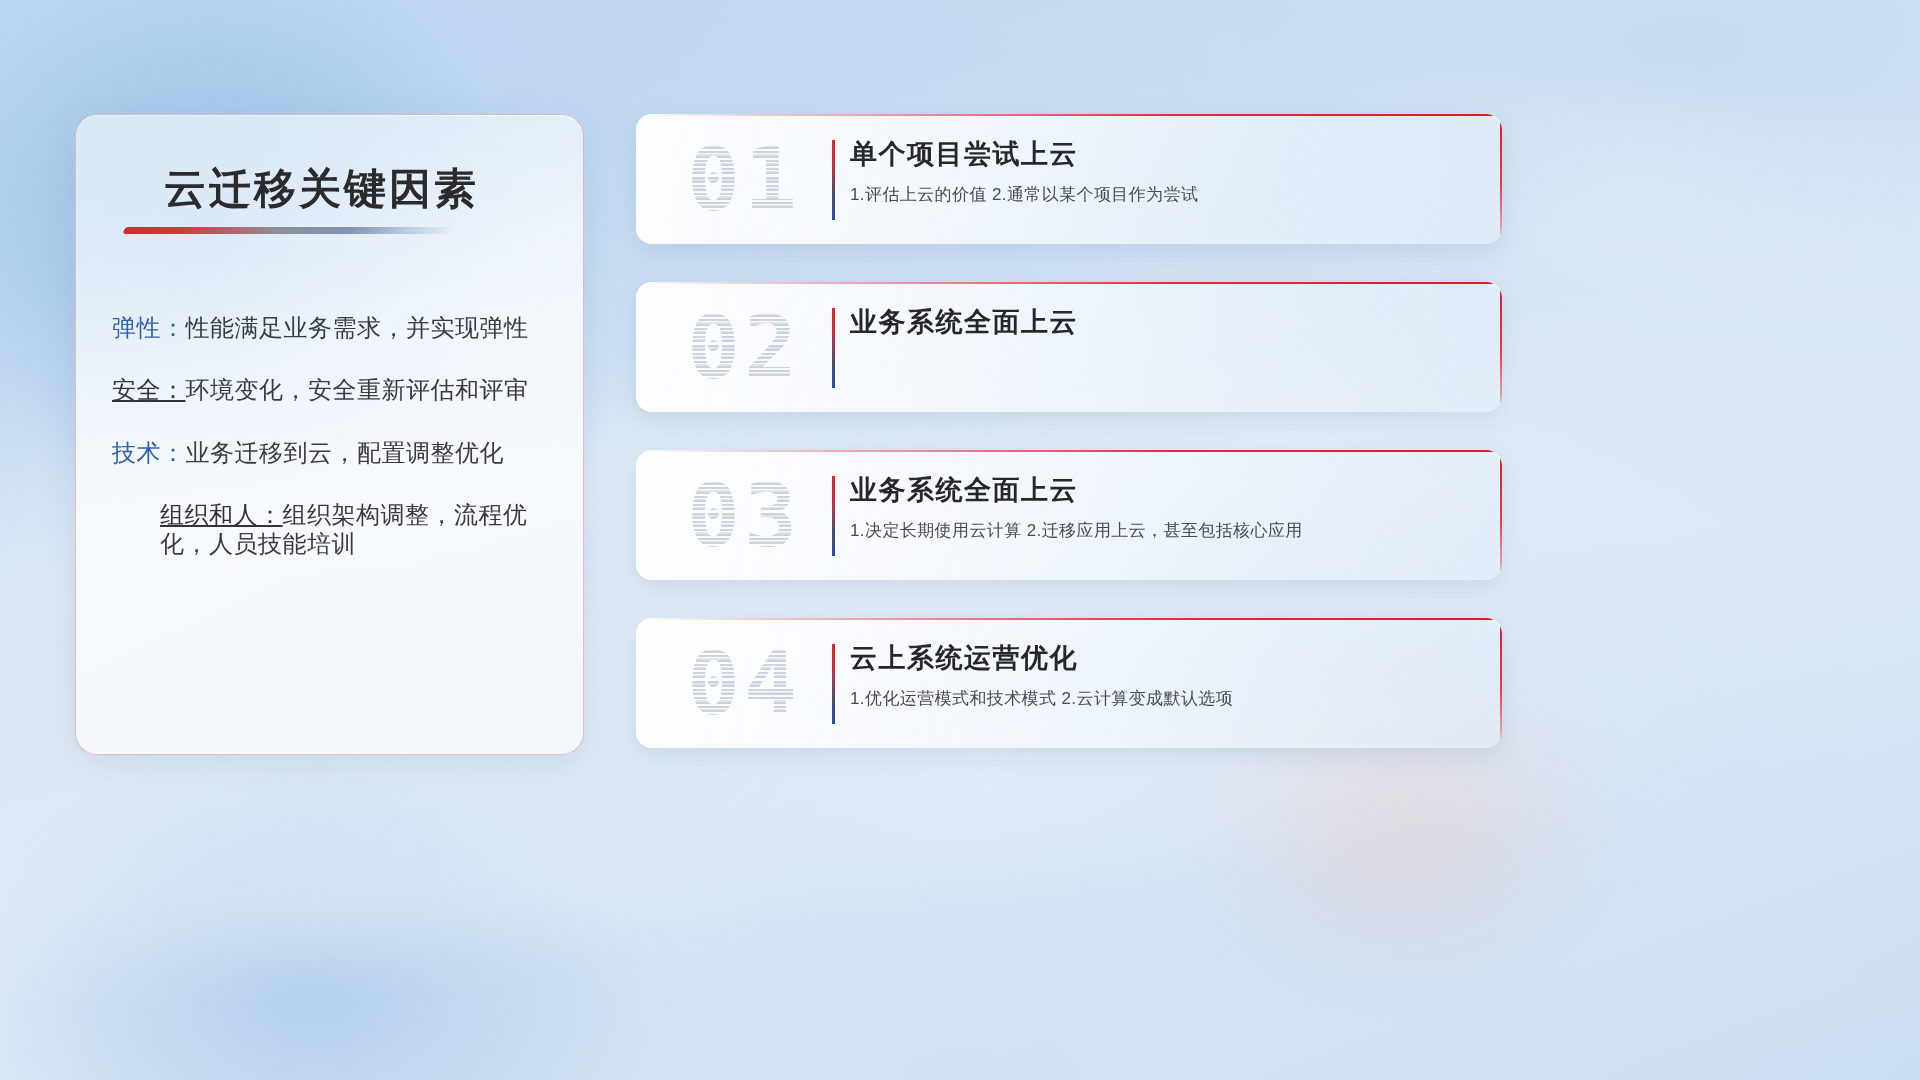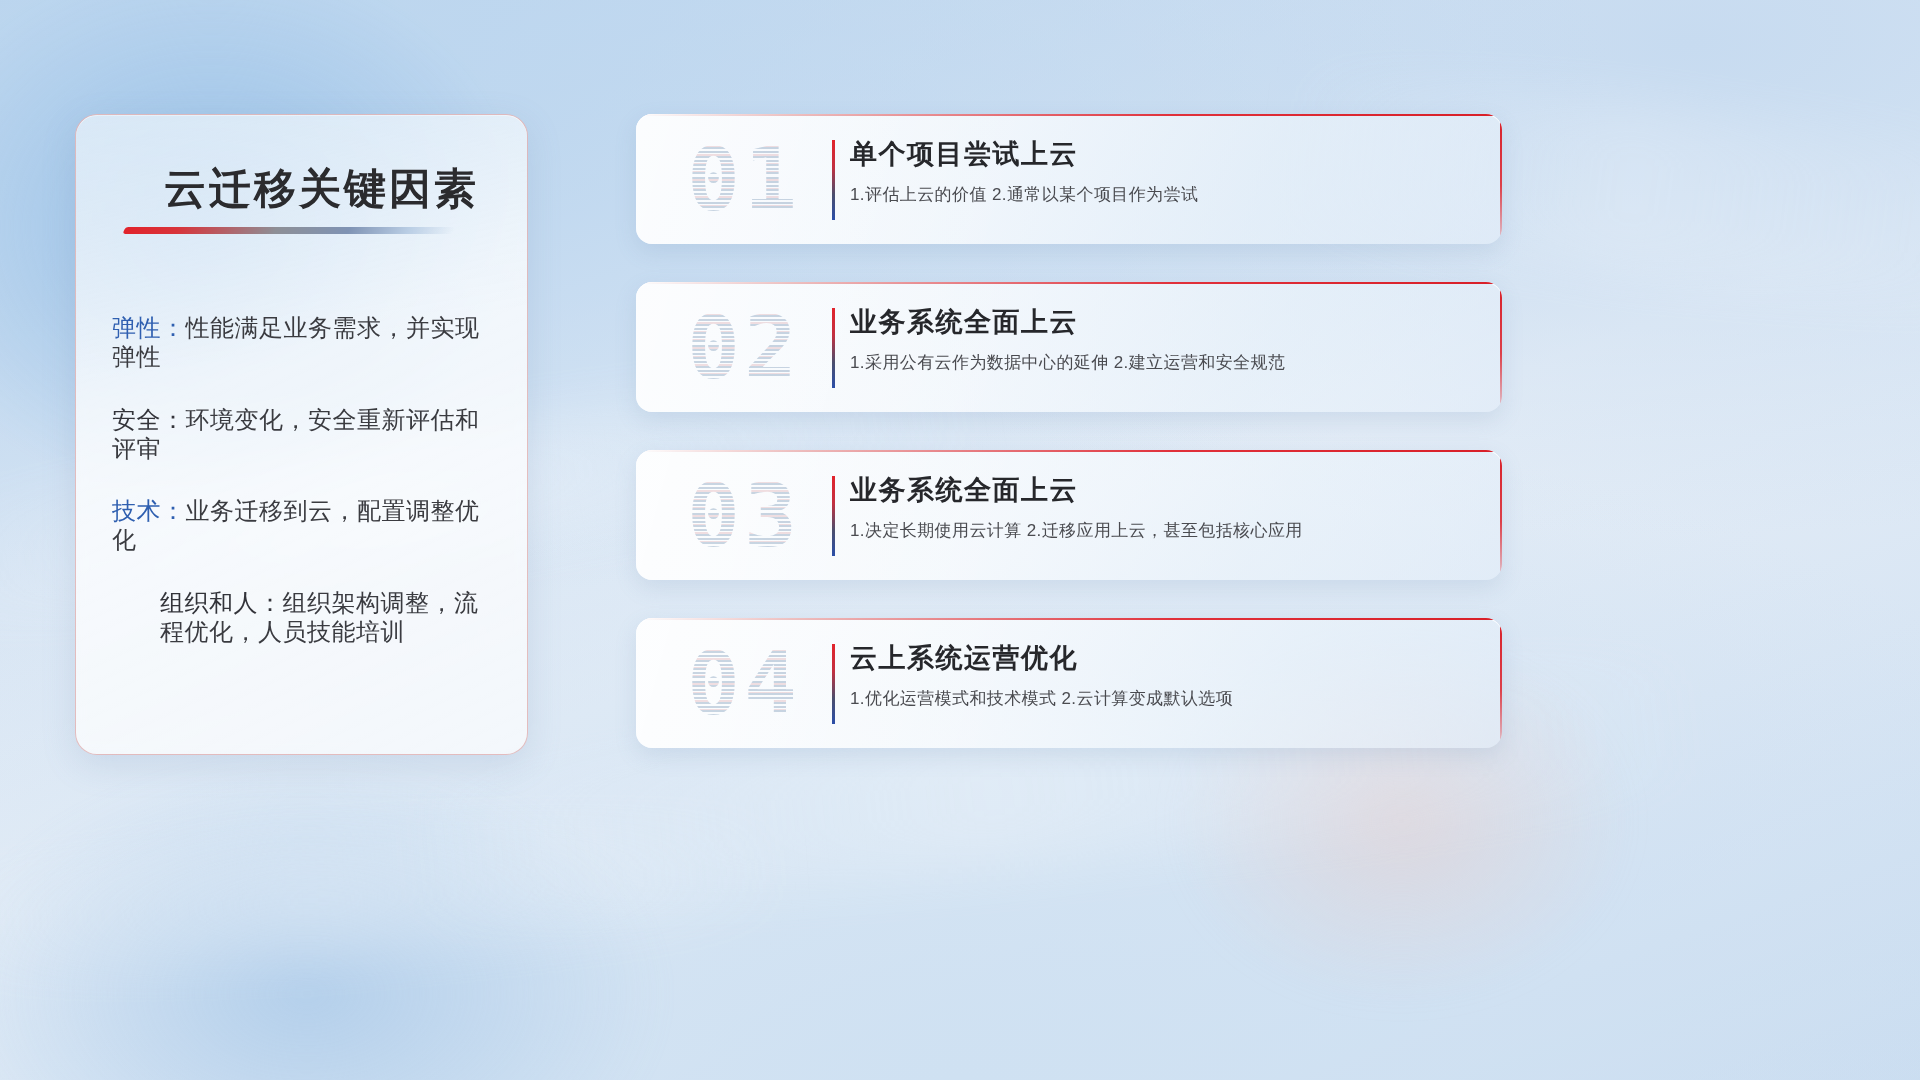--- a/index.html
+++ b/index.html
@@ -43,21 +43,21 @@
     position:absolute; left:56%; top:52%; width:34%; height:48%;
     background:radial-gradient(closest-side,rgba(228,206,206,.55) 0%,rgba(228,206,206,0) 70%);
     filter:blur(16px);
   }
 
   
   .stage { position:absolute; inset:0; z-index:2; }
 
   
   .left-panel {
-    position:absolute; left:75px; top:114px; width:453px; height:641px;
+    position:absolute; left:75px; top:114px; width:509px; height:641px;
     border-radius:22px;
     background:linear-gradient(155deg,rgba(255,255,255,.58) 0%,rgba(255,255,255,.78) 40%,rgba(255,255,255,.66) 100%);
     border:1.4px solid rgba(214,138,138,.55);
     box-shadow:0 10px 34px rgba(110,140,180,.18), inset 0 1px 0 rgba(255,255,255,.85);
     backdrop-filter:blur(6px);
     overflow:hidden;
   }
   .left-panel::before{
     content:""; position:absolute; inset:0; border-radius:22px; pointer-events:none;
     background:linear-gradient(170deg,rgba(214,231,246,.55) 0%,rgba(255,255,255,0) 38%);
@@ -74,21 +74,21 @@
     transform:skewX(-24deg);
   }
   .factor-list { position:absolute; left:36px; top:198px; right:26px; }
   .factor-row {
     font-size:24px; line-height:1.22; color:#33343a;
     margin-bottom:33px; letter-spacing:.5px;
   }
   .factor-row:last-child { margin-bottom:0;margin-left:48px; }
   .factor-label { font-weight:400; }
   .factor-label.accent { color:#2f5fb0; }
-  .factor-label.plain  { color:#33343a; }
+  .factor-label.plain  { color:#33343a;text-decoration:underline; }
   .factor-text { color:#3a3b40; }
 
   
   .cards { position:absolute; left:636px; top:114px; width:866px; }
   .card {
     position:relative; height:130px; margin-bottom:38px;
     border-radius:16px;
     background:linear-gradient(118deg,rgba(255,255,255,.88) 0%,rgba(248,251,254,.82) 42%,rgba(236,244,251,.70) 72%,rgba(228,238,249,.62) 100%);
     box-shadow:0 8px 22px rgba(105,135,175,.16), inset 0 1px 0 rgba(255,255,255,.9);
     overflow:hidden;
@@ -196,21 +196,20 @@
 
     <div class="card">
       <div class="card-sheen"></div>
       <div class="card-edge-top"></div>
       <div class="card-edge-right"></div>
       <div class="card-num">02</div>
       <div class="card-num-tint">02</div>
       <div class="card-bar"></div>
       <div class="card-body">
         <div class="card-title">业务系统全面上云</div>
-        <div class="card-desc">1.采用公有云作为数据中心的延伸   2.建立运营和安全规范</div>
       </div>
     </div>
 
     <div class="card">
       <div class="card-sheen"></div>
       <div class="card-edge-top"></div>
       <div class="card-edge-right"></div>
       <div class="card-num">03</div>
       <div class="card-num-tint">03</div>
       <div class="card-bar"></div>

